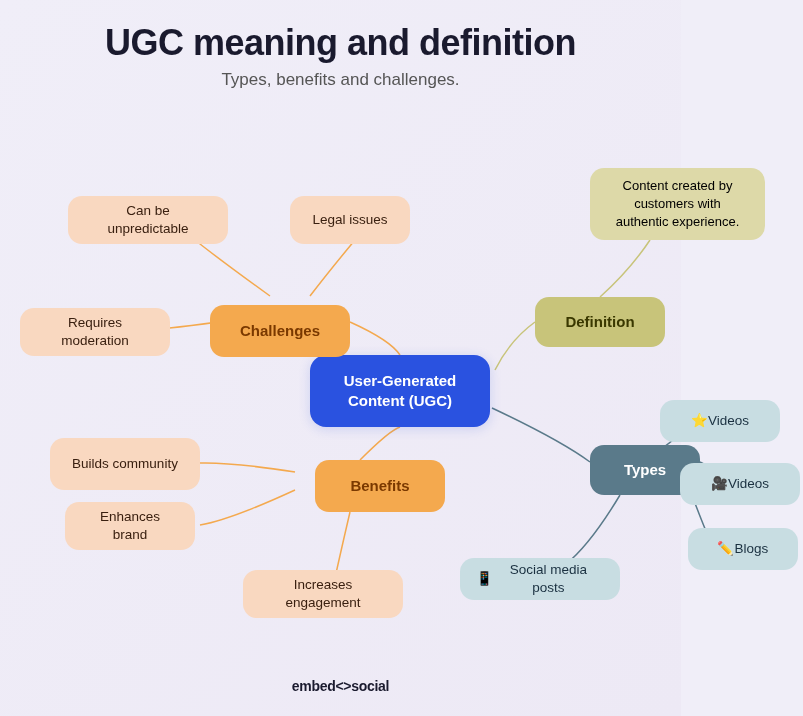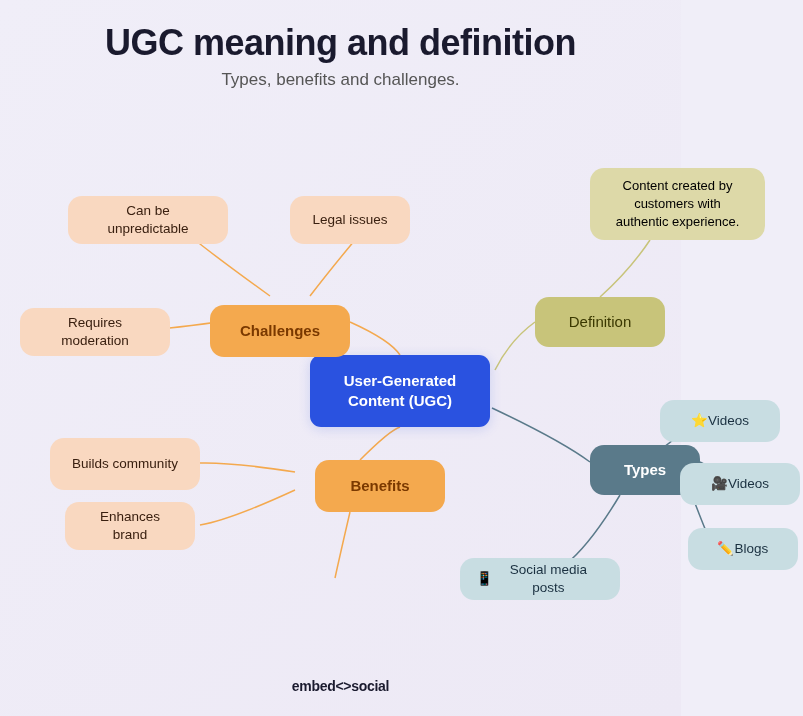--- a/index.html
+++ b/index.html
@@ -56,40 +56,40 @@
     
     .node-center {
       background: #2a52e0;
       color: #fff;
       font-weight: 700;
       font-size: 15px;
       width: 180px;
       height: 72px;
       left: 310px;
       top: 355px;
-      border-radius: 11px;
+      border-radius: 16px;
       box-shadow: 0 2px 12px rgba(42,82,224,0.18);
     }
     
     .node-challenges {
       background: #f4a94e;
       color: #7a3900;
       font-weight: 700;
       font-size: 15px;
       width: 140px;
       height: 52px;
       left: 210px;
       top: 305px;
       border-radius: 14px;
     }
     
     .node-definition {
       background: #c8c47a;
       color: #3a3800;
-      font-weight: 400;
+      font-weight: 700;
       font-size: 15px;
       width: 130px;
       height: 50px;
       left: 535px;
       top: 297px;
       border-radius: 14px;
     }
     
     .node-benefits {
       background: #f4a94e;
@@ -208,20 +208,21 @@
   <div class="node node-light" style="width:120px;height:48px;left:290px;top:196px;">Legal issues</div>
 
   <div class="node node-light" style="width:150px;height:48px;left:20px;top:308px;">Requires moderation</div>
 
   <div class="node node-khaki" style="width:175px;height:72px;left:590px;top:168px;">Content created by customers with authentic experience.</div>
 
   <div class="node node-light" style="width:150px;height:52px;left:50px;top:438px;">Builds community</div>
 
   <div class="node node-light" style="width:130px;height:48px;left:65px;top:502px;">Enhances brand</div>
 
+  <div class="node node-light" style="width:160px;height:48px;left:243px;top:570px;">Increases engagement</div>
 
   <div class="node node-teal" style="width:120px;height:42px;left:660px;top:400px;">
     <span>⭐ </span>
     <span>Videos</span>
   </div>
 
   <div class="node node-teal" style="width:120px;height:42px;left:680px;top:463px;">
     <span>🎥 </span>
     <span>Videos</span>
   </div>

